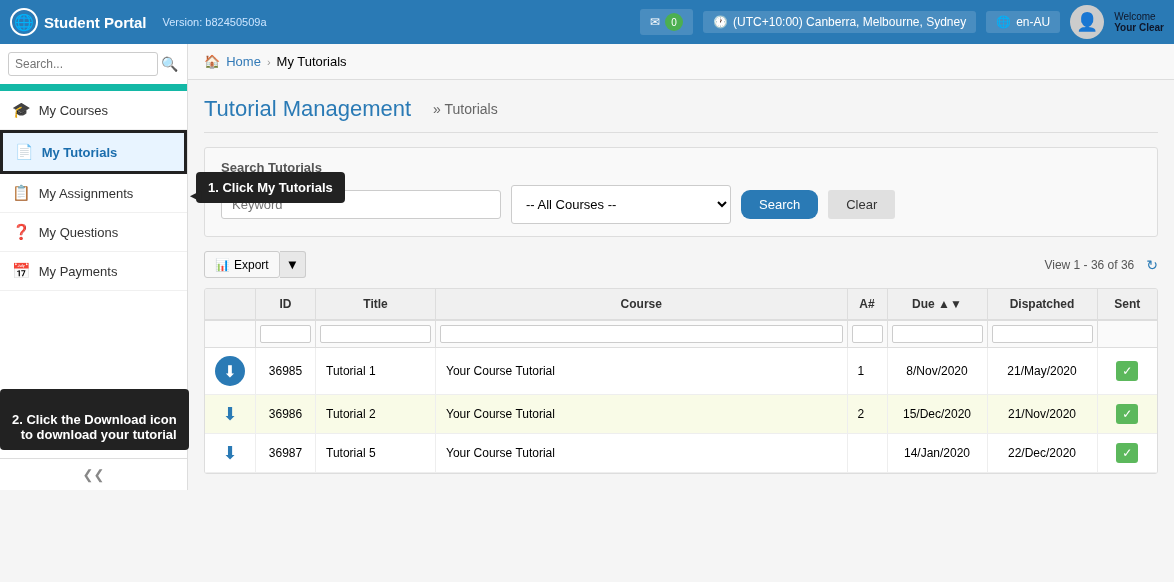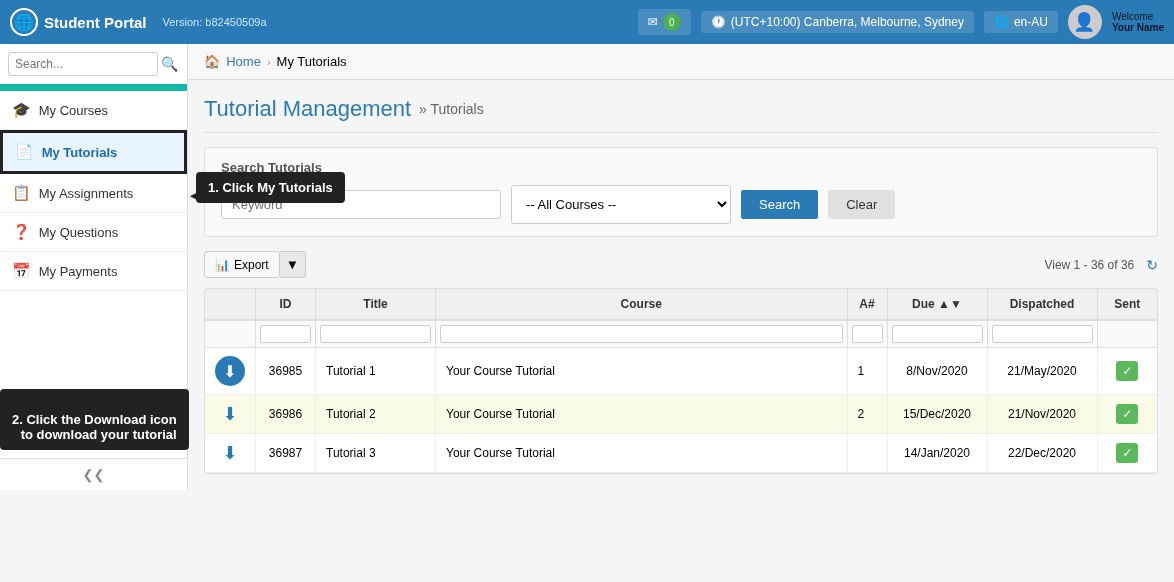--- a/index.html
+++ b/index.html
@@ -145,21 +145,21 @@
       gap: 6px;
       font-size: 13px;
     }
     .breadcrumb-bar a { color: #337ab7; text-decoration: none; }
     .breadcrumb-separator { color: #999; font-size: 11px; }
 
     .content { padding: 16px; }
     .page-header {
       display: flex;
       align-items: center;
-      gap: 8px;
+      gap: 22px;
       border-bottom: 1px solid #ddd;
       padding-bottom: 10px;
       margin-bottom: 14px;
     }
     .page-title {
       font-size: 22px;
       color: #2a7ab5;
       font-weight: normal;
     }
     .page-subtitle { color: #666; font-size: 14px; }
@@ -196,21 +196,21 @@
       padding: 10px 10px;
       font-size: 13px;
       width: 220px;
       outline: none;
       background: white;
     }
     .btn-search {
       background: #2a7ab5;
       color: white;
       border: none;
-      border-radius: 2px;
+      border-radius: 9px;
       padding: 7px 18px;
       font-size: 13px;
       cursor: pointer;
     }
     .btn-clear {
       background: #e0e0e0;
       color: #333;
       border: none;
       border-radius: 3px;
       padding: 7px 18px;
@@ -375,21 +375,21 @@
     <span>🕐</span>
     <span>(UTC+10:00) Canberra, Melbourne, Sydney</span>
   </div>
   <div class="navbar-item">
     <span>🌐</span>
     <span>en-AU</span>
   </div>
   <div class="navbar-avatar">👤</div>
   <div class="navbar-welcome">
     <div>Welcome</div>
-    <div style="font-weight:bold;">Your Name</div>
+    <div style="font-weight:bold;">Your Clear</div>
   </div>
 </nav>
 
 <div class="main-wrapper">
 
   <aside class="sidebar">
     <div class="sidebar-search">
       <input type="text" placeholder="Search..." style="">
       <span class="sidebar-search-icon">🔍</span>
     </div>
@@ -527,21 +527,21 @@
               <td>15/Dec/2020</td>
               <td>21/Nov/2020</td>
               <td><span class="check-badge">✓</span></td>
             </tr>
 
             <tr>
               <td>
                 <span class="download-icon-small">⬇</span>
               </td>
               <td>36987</td>
-              <td>Tutorial 3</td>
+              <td>Tutorial 5</td>
               <td>Your Course Tutorial</td>
               <td></td>
               <td>14/Jan/2020</td>
               <td>22/Dec/2020</td>
               <td><span class="check-badge">✓</span></td>
             </tr>
           </tbody>
         </table>
       </div>
     </div>

